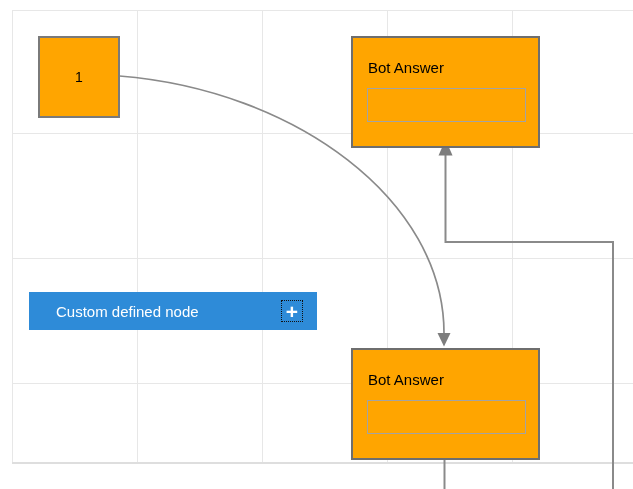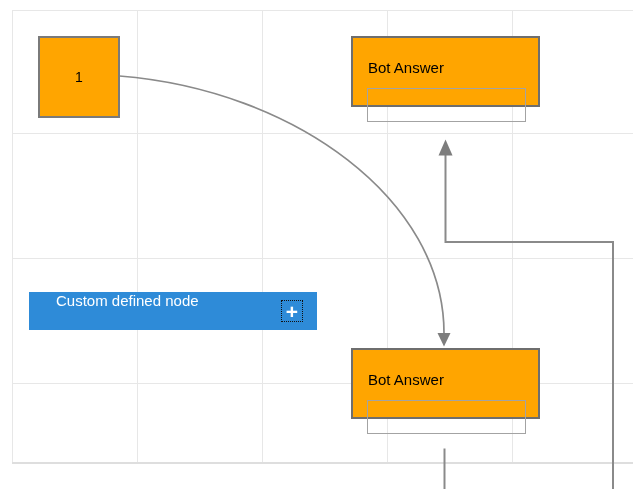--- a/index.html
+++ b/index.html
@@ -20,21 +20,21 @@
     box-sizing: border-box;
   }
   .node-start {
     left: 38px; top: 36px;
     width: 82px; height: 82px;
     border: 2px solid #7a7a7a;
     display: flex; align-items: center; justify-content: center;
     font-size: 14px; color: #000;
   }
   .bot-node {
-    width: 189px; height: 71px;
+    width: 189px; height: 112px;
     border: 2px solid #6e6e6e;
   }
   .bot-node-top { left: 351px; top: 36px; }
   .bot-node-bottom { left: 351px; top: 348px; }
   .bot-title {
     position: absolute;
     left: 15px; top: 21px;
     font-size: 15px; color: #000;
     line-height: 17px;
     white-space: nowrap;
@@ -43,21 +43,21 @@
     position: absolute;
     left: 14px; top: 50px;
     width: 159px; height: 34px;
     border: 1.5px solid #a3a3a3;
     box-sizing: border-box;
     background: transparent;
   }
   .custom-node {
     left: 29px; top: 292px;
     width: 288px; height: 38px;
-    display: flex; align-items: flex-start;
+    display: flex; align-items: center;
     font-size: 15px;
   }
   .custom-label {
     padding-left: 27px;
     white-space: nowrap;
   }
   .add-icon {
     position: absolute;
     right: 14px; top: 8px;
     width: 22px; height: 22px;

